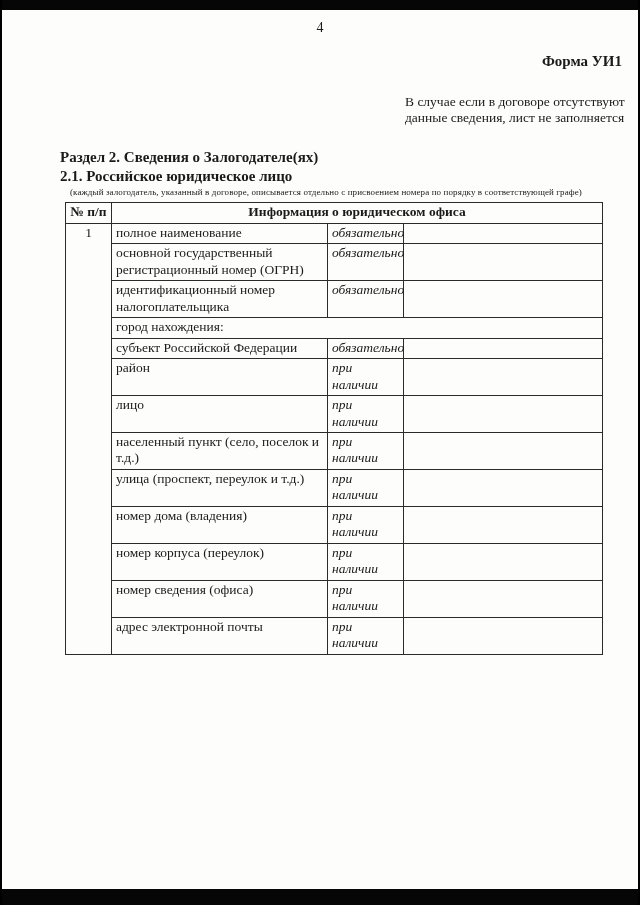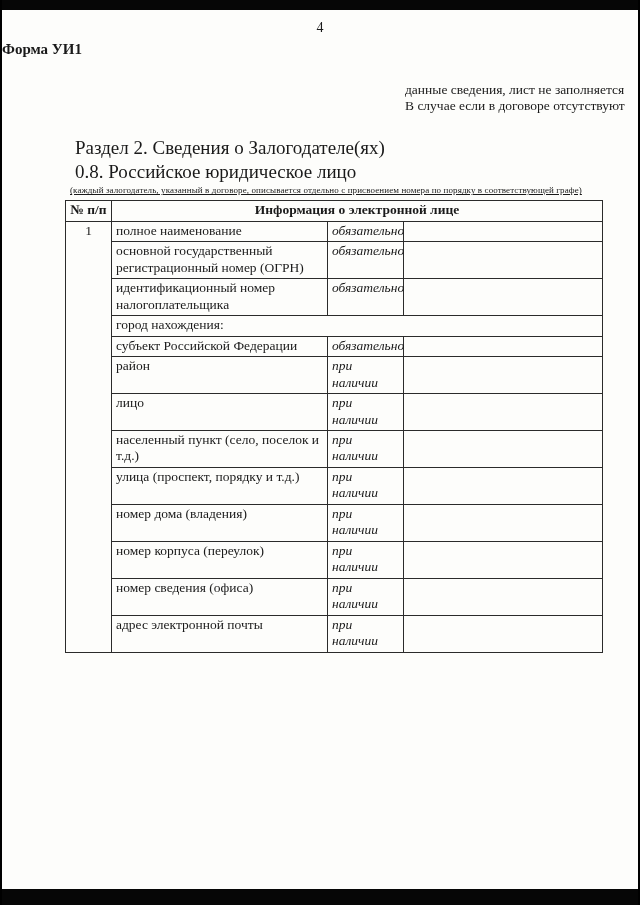--- a/index.html
+++ b/index.html
@@ -21,46 +21,46 @@
   .scan-bar { position:absolute; left:0; width:100%; background:#060606; }
   .scan-bar.top { top:0; height:10px; }
   .scan-bar.bottom { bottom:0; height:16px; }
 
   .page-number {
     text-align:center;
     padding-top:20px;
     font-size:14px;
   }
   .form-block {
-    margin-top:4px;
+    margin-top:16px;
     margin-right:16px;
+    text-align:right;
     font-weight:bold;
     font-size:15px;
     line-height:1.2;
   }
   .note-block {
     margin-top:24px;
     margin-left:403px;
     font-size:13.5px;
     line-height:1.18;
   }
   .headings { margin-top:22px; }
   .h1, .h2 {
-    margin-left:73px;
-    font-weight:normal;
-    font-size:19px;
+    margin-left:58px;
+    font-weight:bold;
+    font-size:15px;
     line-height:1.25;
   }
   .subnote {
     margin-top:2px;
     margin-left:68px;
     font-size:9px;
     letter-spacing:0.1px;
     white-space:nowrap;
-    text-decoration:underline;
   }
   table.form-table {
     margin:5px 0 0 63px;
     width:537px;
     border-collapse:collapse;
     table-layout:fixed;
     font-size:13.5px;
   }
   .form-table th, .form-table td {
     border:1px solid #2b2b2b;
@@ -84,41 +84,41 @@
 <div class="page">
   <div class="scan-bar top"></div>
 
   <div class="page-number">4</div>
 
   <div class="form-block">
     <div>Форма УИ1</div>
   </div>
 
   <div class="note-block">
+    <div>В случае если в договоре отсутствуют</div>
     <div>данные сведения, лист не заполняется</div>
-    <div>В случае если в договоре отсутствуют</div>
   </div>
 
   <div class="headings">
     <div class="h1">Раздел 2. Сведения о Залогодателе(ях)</div>
-    <div class="h2">0.8. Российское юридическое лицо</div>
+    <div class="h2">2.1. Российское юридическое лицо</div>
     <div class="subnote">(каждый залогодатель, указанный в договоре, описывается отдельно с присвоением номера по порядку в соответствующей графе)</div>
   </div>
 
   <table class="form-table">
     <colgroup>
       <col style="width:46px">
       <col style="width:216px">
       <col style="width:76px">
       <col style="width:199px">
     </colgroup>
     <thead>
       <tr>
         <th>№ п/п</th>
-        <th colspan="3">Информация о электронной лице</th>
+        <th colspan="3">Информация о юридическом офиса</th>
       </tr>
     </thead>
     <tbody id="table-body">
         <tr>
           <td class="num-cell" rowspan="13">1</td>
           <td class="label-cell">полное наименование</td>
           <td class="cond-cell">обязательно</td>
           <td class="value-cell"></td>
         </tr>
         <tr>
@@ -148,21 +148,21 @@
           <td class="label-cell">лицо</td>
           <td class="cond-cell">при наличии</td>
           <td class="value-cell"></td>
         </tr>
         <tr>
           <td class="label-cell">населенный пункт (село, поселок и т.д.)</td>
           <td class="cond-cell">при наличии</td>
           <td class="value-cell"></td>
         </tr>
         <tr>
-          <td class="label-cell">улица (проспект, порядку и т.д.)</td>
+          <td class="label-cell">улица (проспект, переулок и т.д.)</td>
           <td class="cond-cell">при наличии</td>
           <td class="value-cell"></td>
         </tr>
         <tr>
           <td class="label-cell">номер дома (владения)</td>
           <td class="cond-cell">при наличии</td>
           <td class="value-cell"></td>
         </tr>
         <tr>
           <td class="label-cell">номер корпуса (переулок)</td>

